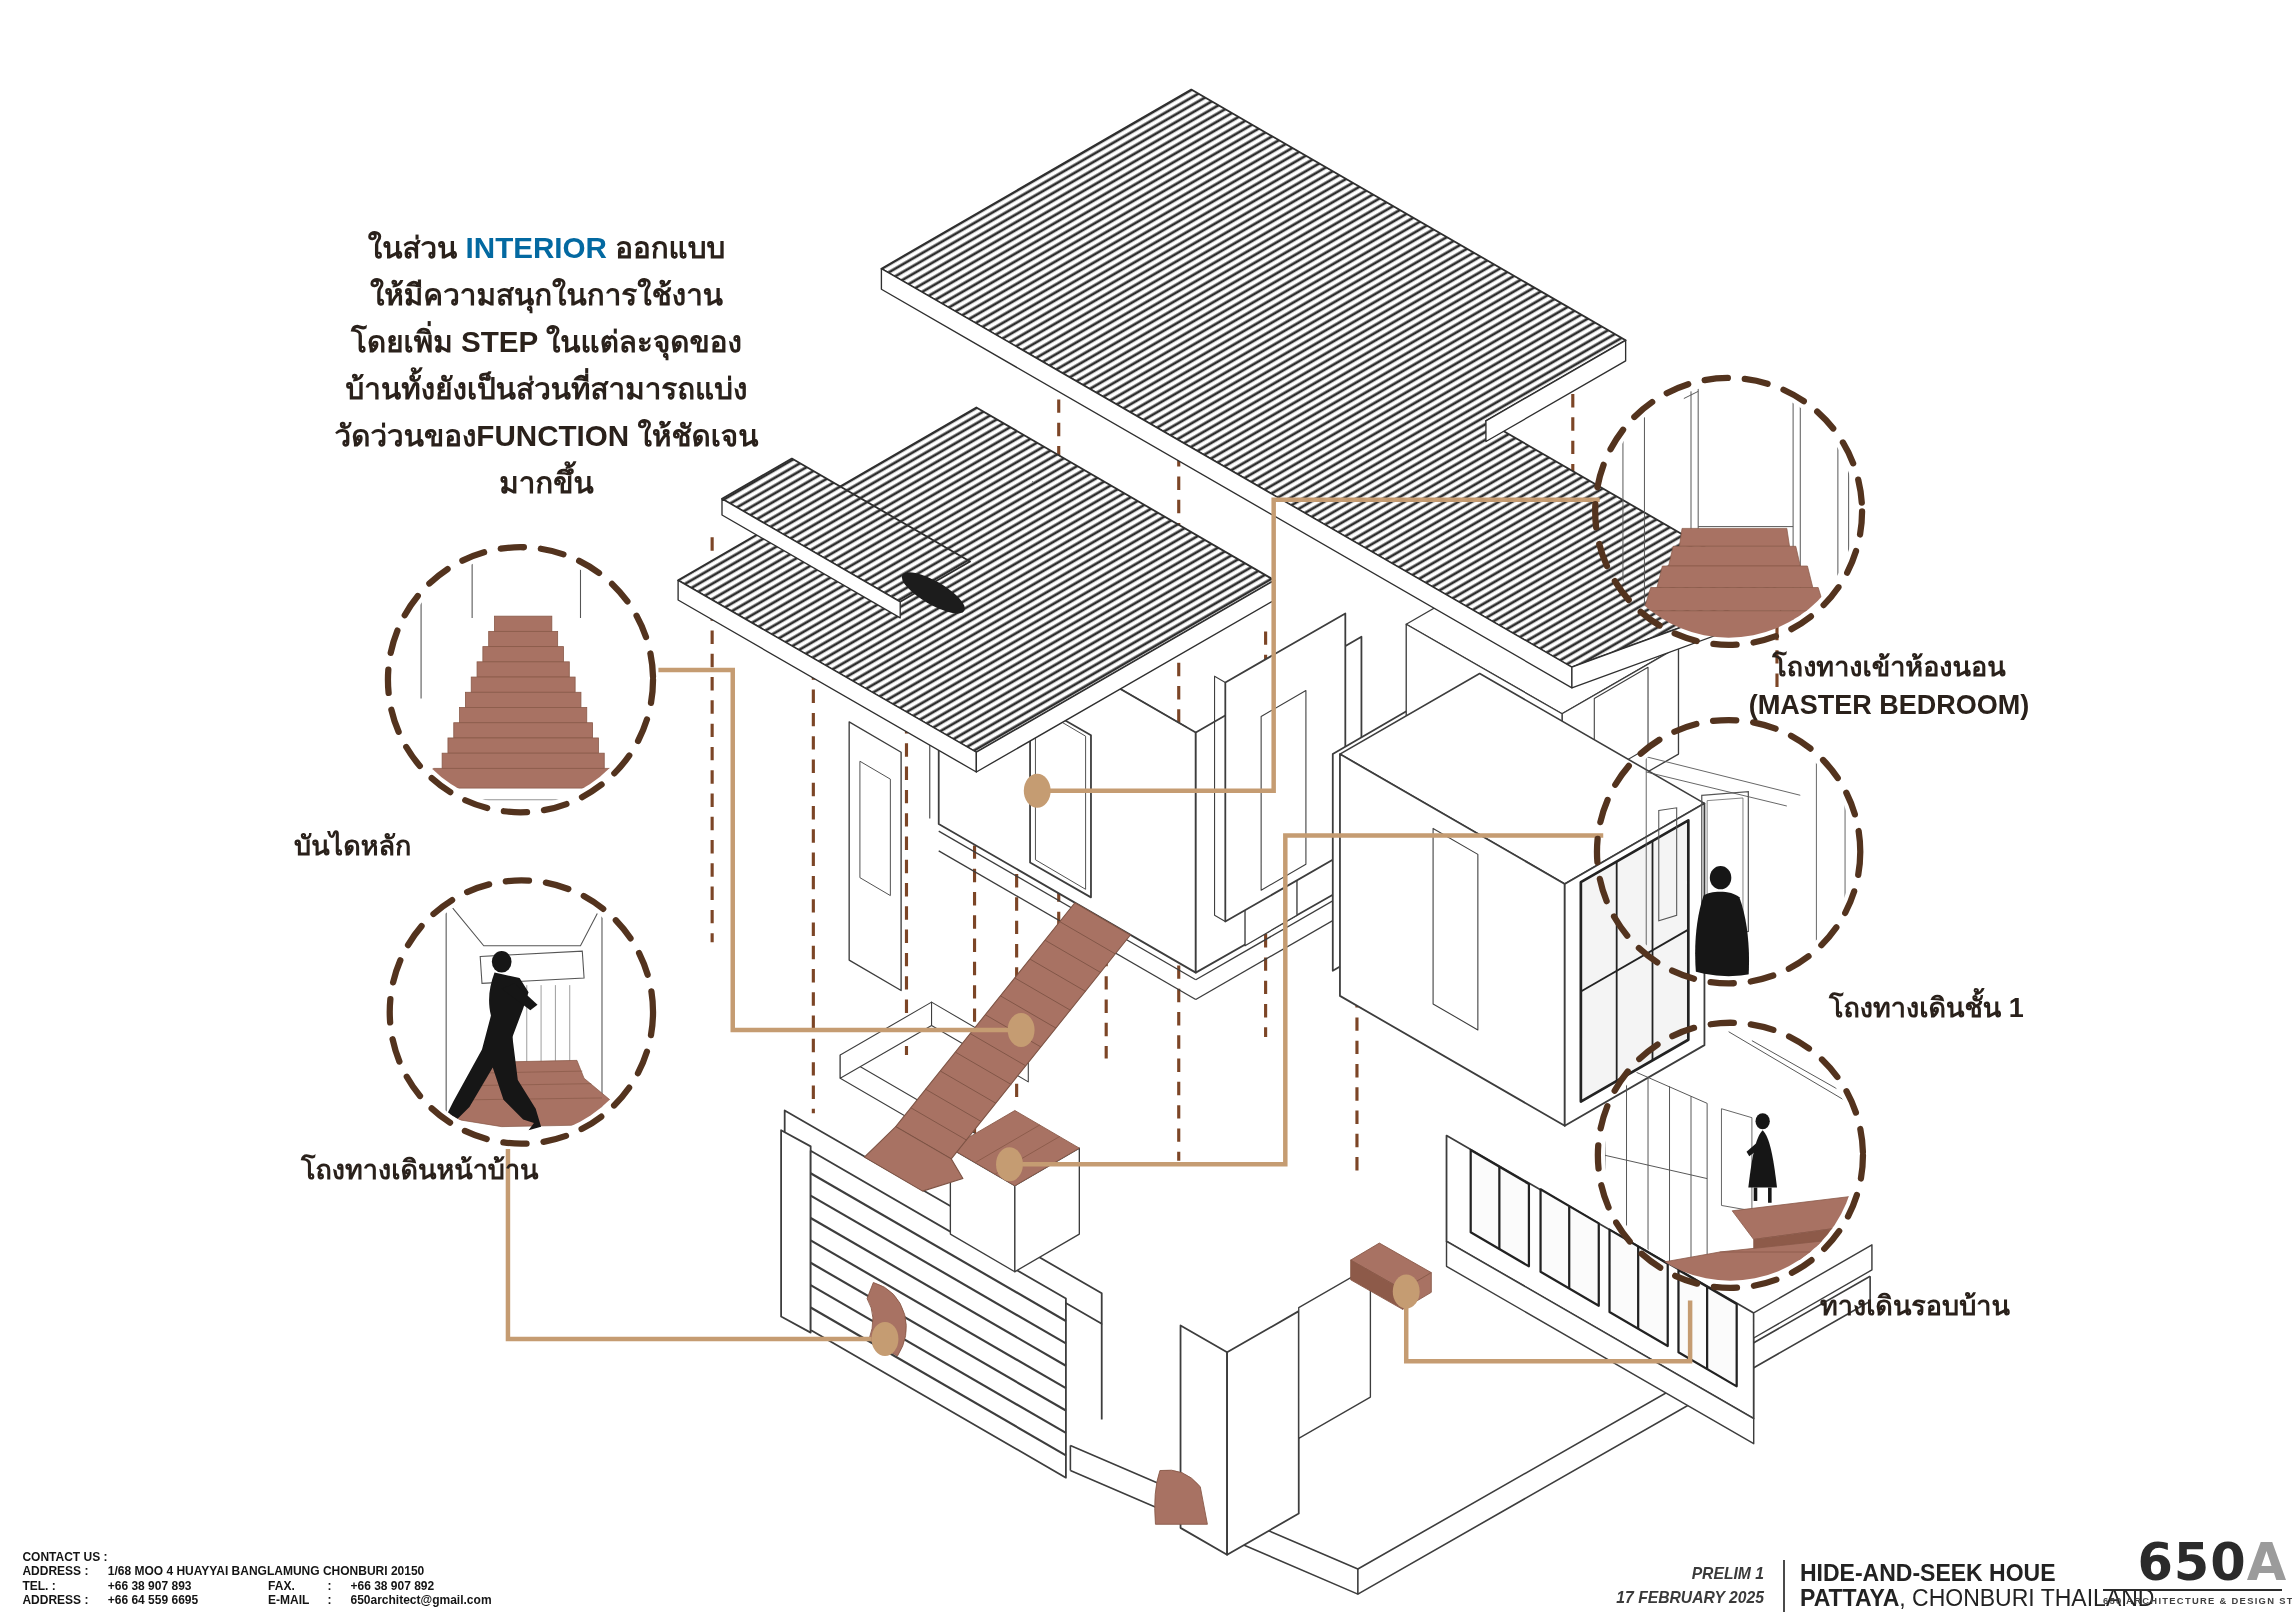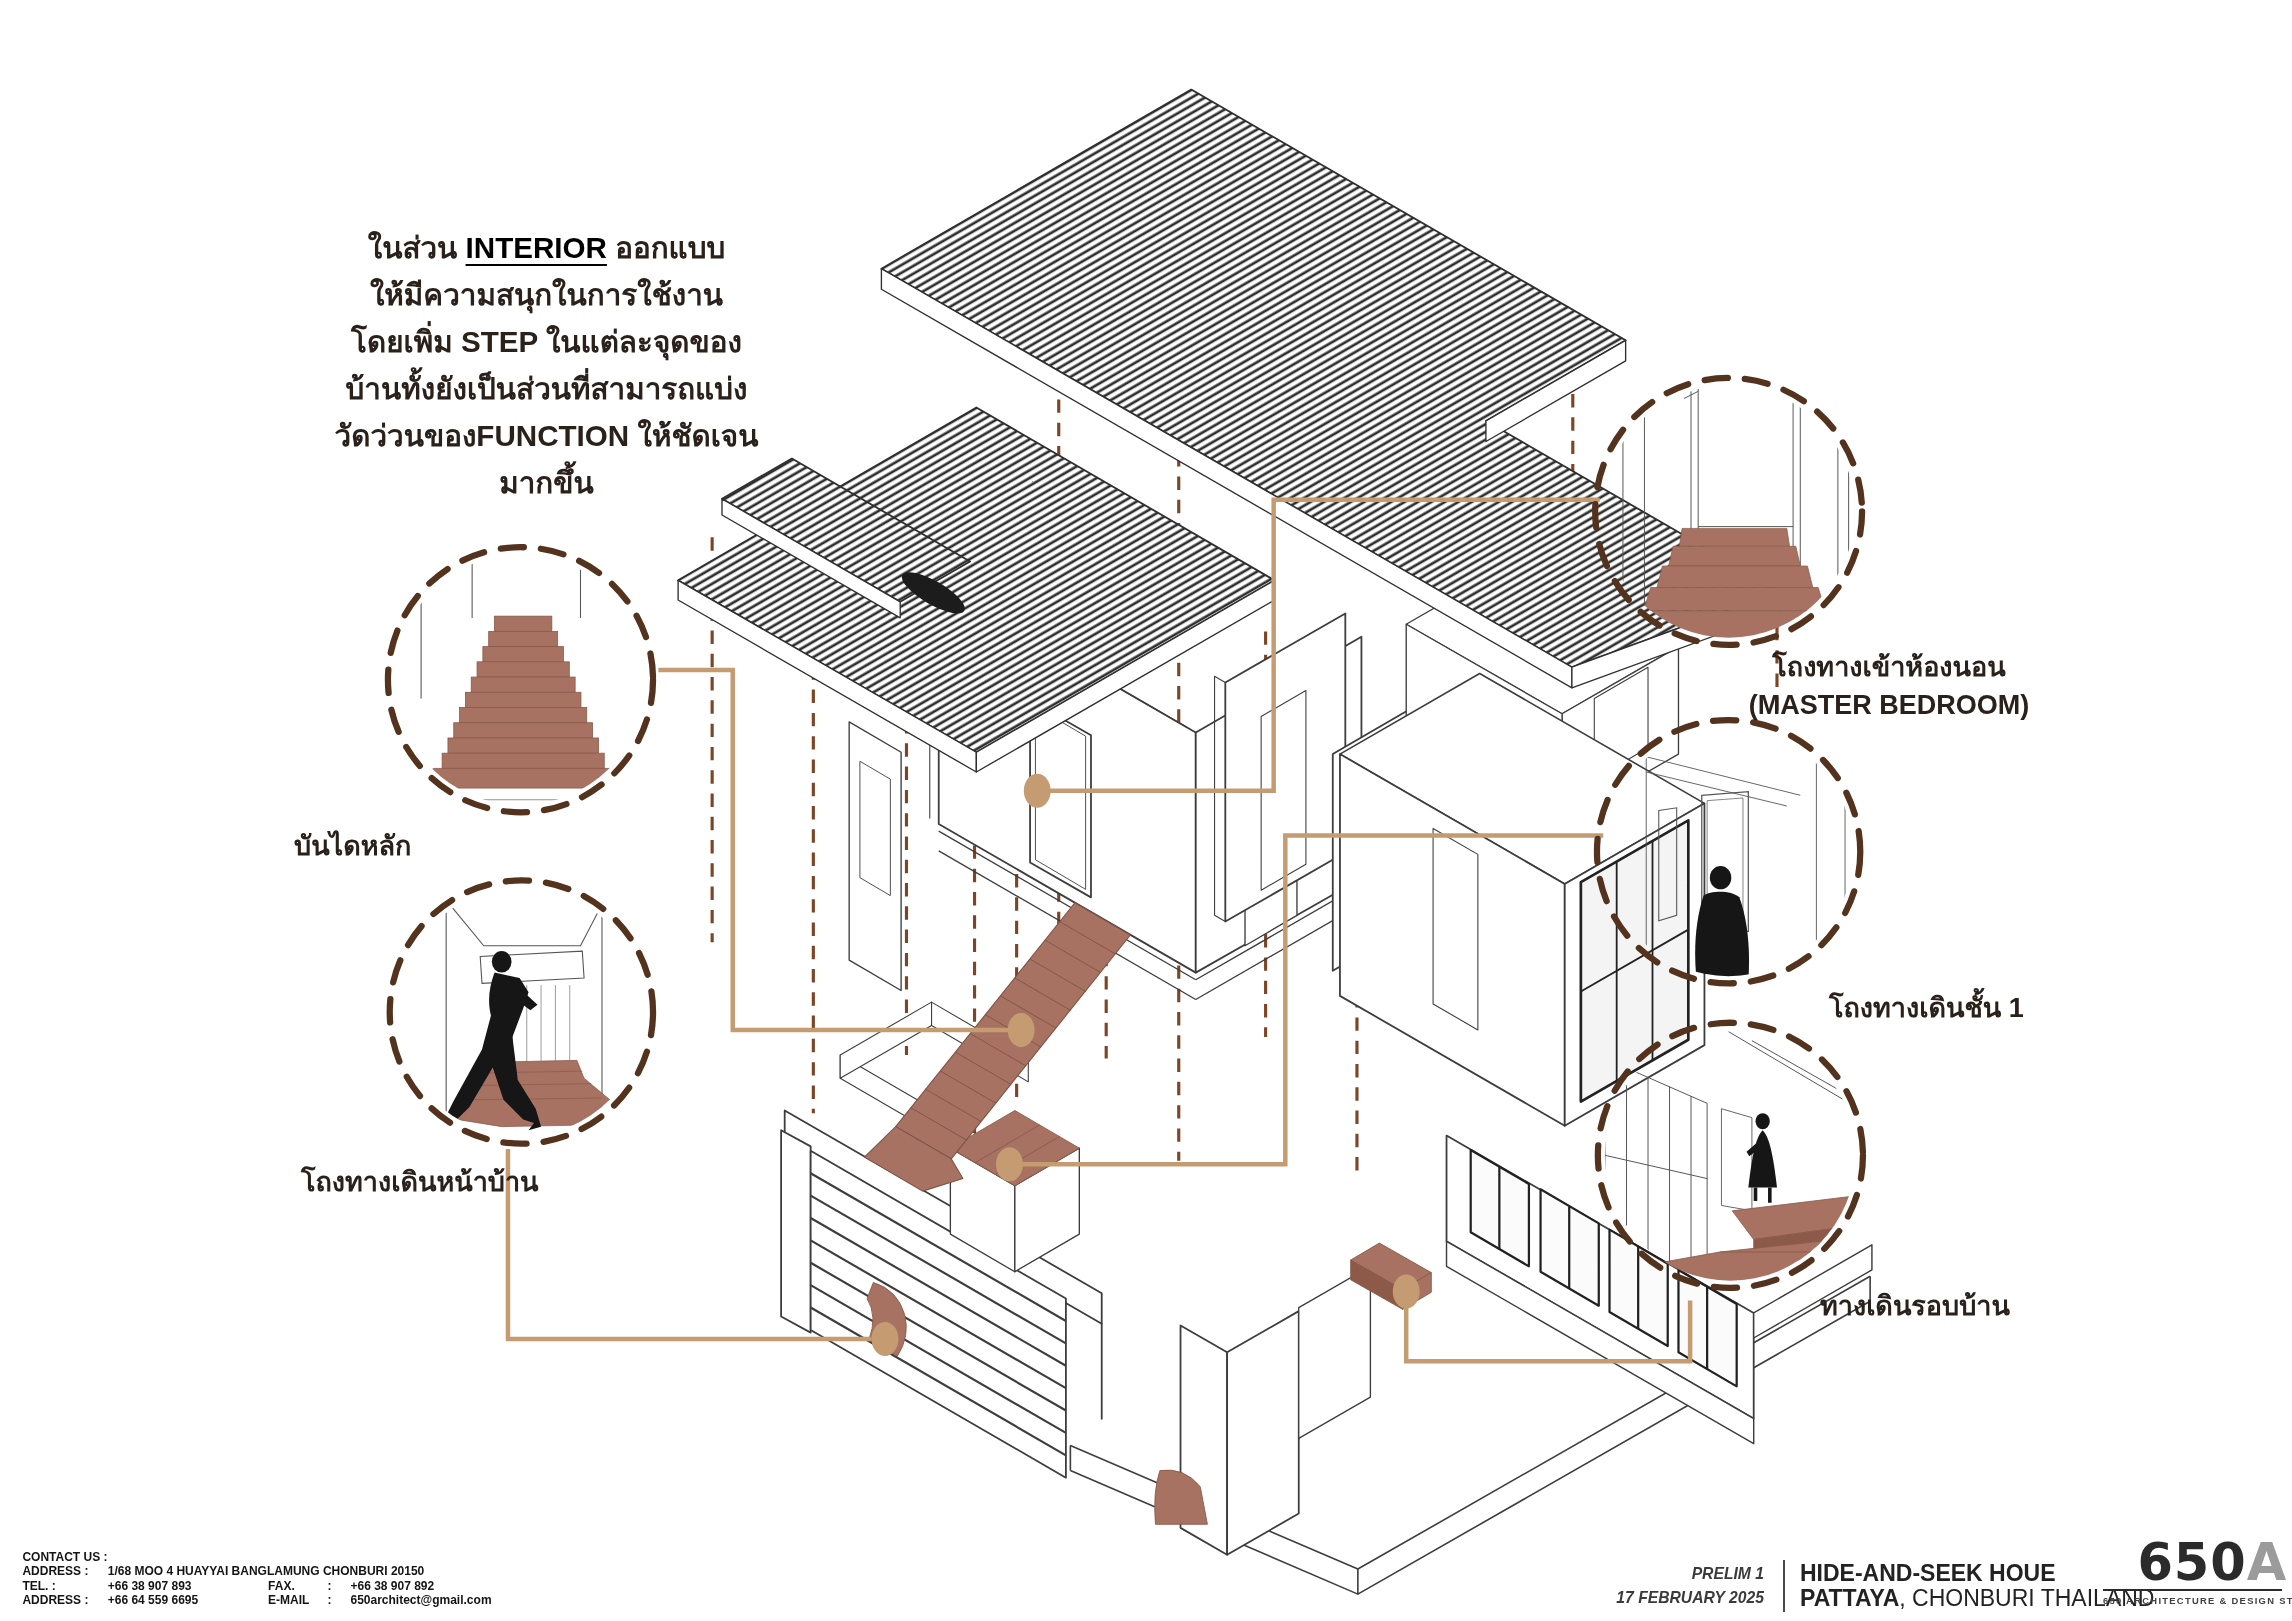--- a/index.html
+++ b/index.html
@@ -4,21 +4,21 @@
 <style>
   html,body{margin:0;padding:0;background:#ffffff;}
   body{width:2293px;height:1621px;position:relative;overflow:hidden;
        font-family:"Liberation Sans","DejaVu Sans",sans-serif;color:#241b15;}
   #board{position:absolute;left:0;top:0;width:2293px;height:1621px;}
   svg{position:absolute;left:0;top:0;}
   .abs{position:absolute;}
   
   .desc{left:287px;top:224px;width:519px;text-align:center;
         font-size:29.6px;line-height:47px;font-weight:bold;color:#2a211b;}
-  .hl{color:#000000;text-decoration:underline;text-underline-offset:6.3px;margin-top:43px;}
+  .hl{color:#0369a1;text-underline-offset:6.3px;margin-top:43px;}
   
   .lbl{font-size:27px;font-weight:bold;color:#2a211b;white-space:nowrap;}
   .lbl2{width:304px;text-align:center;line-height:38px;}
   
   .contact{left:22.4px;top:1550px;font-size:12px;font-weight:bold;color:#141414;
            line-height:14.3px;letter-spacing:0px;}
   .contact .row span{display:inline-block;vertical-align:top;}
   .c-l{width:82px;} .c-v{width:157px;} .c-l2{width:56px;} .c-s{width:19.7px;}
   
   .phase-col{left:1549px;top:1562px;width:215px;text-align:right;
@@ -409,21 +409,21 @@
     <div><span>ในส่วน </span><span class="hl">INTERIOR</span><span> ออกแบบ</span></div>
     <div>ให้มีความสนุกในการใช้งาน</div>
     <div>โดยเพิ่ม STEP ในแต่ละจุดของ</div>
     <div>บ้านทั้งยังเป็นส่วนที่สามารถแบ่ง</div>
     <div>วัดว่วนของFUNCTION ให้ชัดเจน</div>
     <div>มากขึ้น</div>
   </div>
 
   <div class="abs lbl" style="left:294px;top:824px;">บันไดหลัก</div>
 
-  <div class="abs lbl" style="left:301px;top:1148px;margin-top:12px;">โถงทางเดินหน้าบ้าน</div>
+  <div class="abs lbl" style="left:301px;top:1148px;">โถงทางเดินหน้าบ้าน</div>
 
   <div class="abs lbl lbl2" style="left:1737px;top:648px;">
     <div>โถงทางเข้าห้องนอน</div>
     <div>(MASTER BEDROOM)</div>
   </div>
 
   <div class="abs lbl" style="left:1829px;top:986px;">โถงทางเดินชั้น 1</div>
 
   <div class="abs lbl" style="left:1820px;top:1284px;">ทางเดินรอบบ้าน</div>
 

